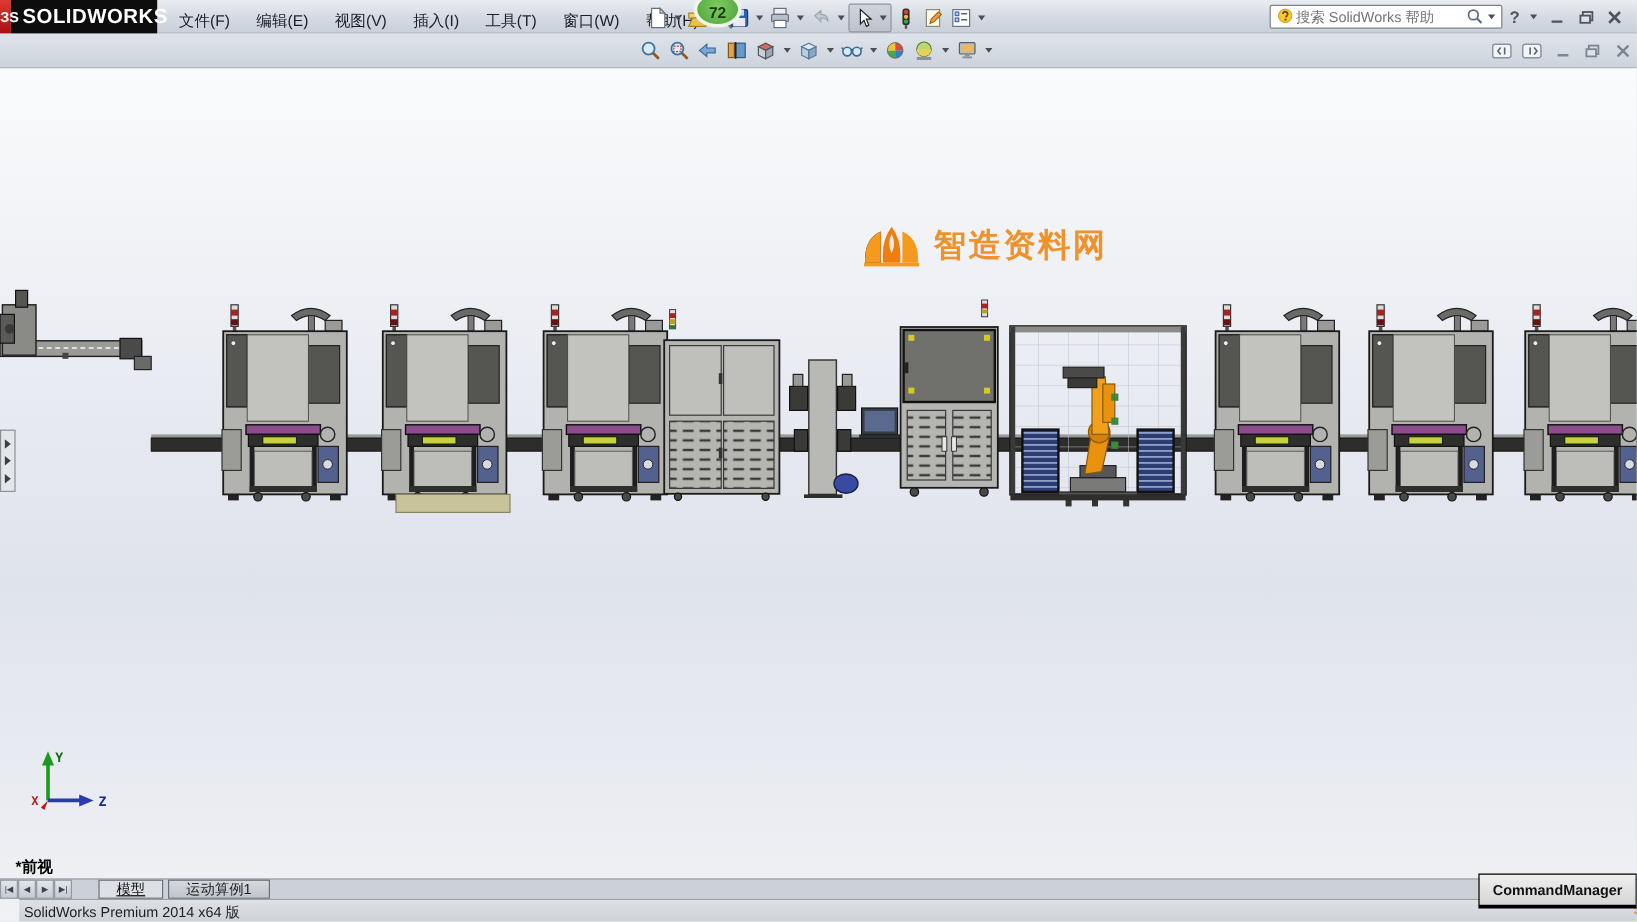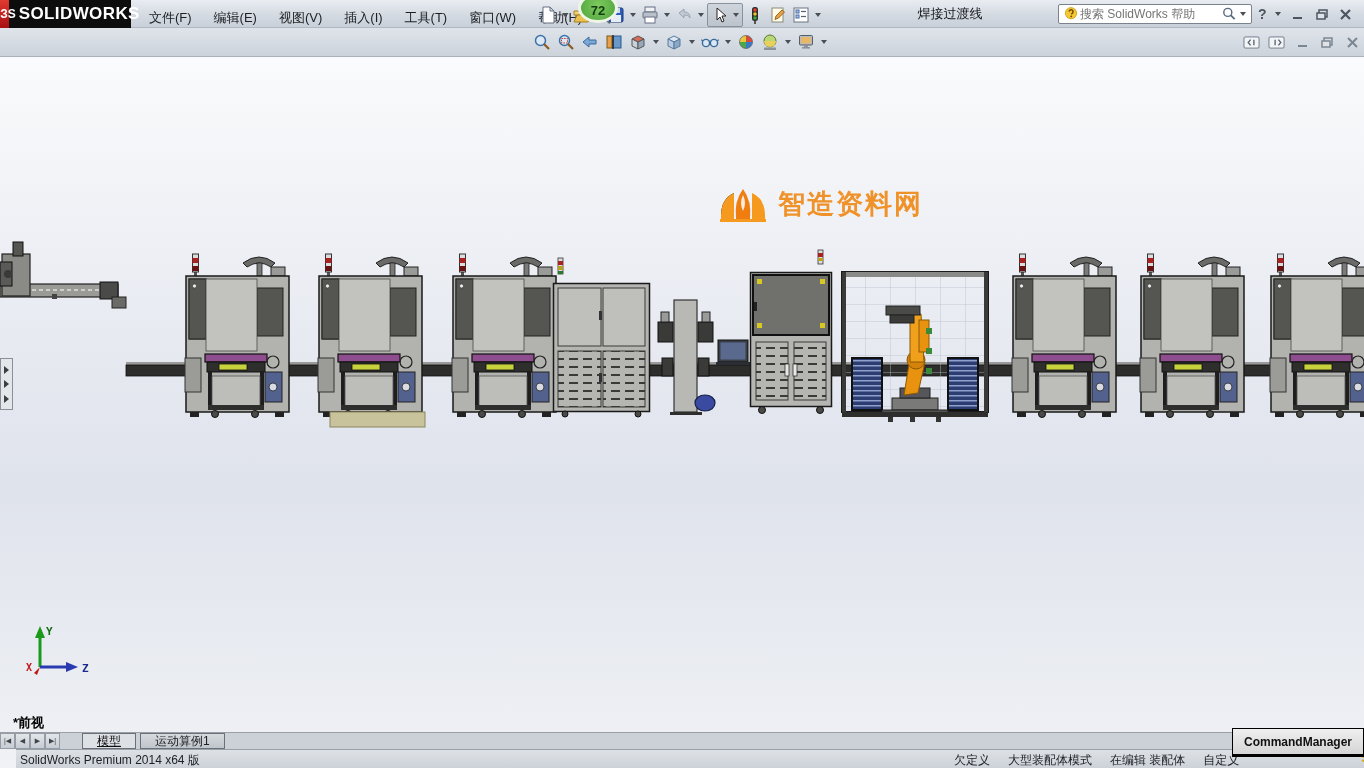--- a/index.html
+++ b/index.html
@@ -176,21 +176,20 @@
             <rect x="5" y="5" width="3" height="3" fill="#a8c8ec" stroke="#4a6aa8"></rect>
             <line x1="10" y1="6.5" x2="15" y2="6.5" stroke="#56606e" stroke-width="1.2"></line>
             <rect x="5" y="10" width="3" height="3" fill="#a8c8ec" stroke="#4a6aa8"></rect>
             <line x1="10" y1="11.5" x2="15" y2="11.5" stroke="#56606e" stroke-width="1.2"></line>
           </svg>
       </span>
         <span class="caret"></span>
     </div>
     <div class="badge72">72</div>
 
-    <div class="doc-title">焊接过渡线</div>
 
     <div class="searchbox">
       <span class="tb-icon" style="width:18px;height:18px">
         <svg width="16" height="16" viewBox="0 0 20 20">
             <circle cx="10" cy="9" r="7" fill="#f5c832" stroke="#c89a10"></circle>
             <path d="M7.6 7 a2.5 2.5 0 1 1 4.4 1.8 l-1.6 1.4" stroke="#6a4600" fill="none" stroke-width="1.8"></path>
             <circle cx="10.3" cy="13" r="1.1" fill="#6a4600"></circle>
           </svg>
       </span>
       <input type="text" placeholder="搜索 SolidWorks 帮助" style="">
@@ -530,26 +529,20 @@
       <span class="tab-nav-btn">◀</span>
       <span class="tab-nav-btn">▶</span>
       <span class="tab-nav-btn">▶|</span>
     </div>
     <span class="tab active">模型</span>
     <span class="tab inactive">运动算例1</span>
   </div>
 
   <div class="statusbar">
     <span class="status-left">SolidWorks Premium 2014 x64 版</span>
-    <span class="status-states">
-      <span>欠定义</span>
-      <span>大型装配体模式</span>
-      <span>在编辑 装配体</span>
-      <span>自定义</span>
-    </span>
     <span class="status-chevron">
       <svg width="14" height="10" viewBox="0 0 14 10">
           <path d="M2 1 L7 4 L12 1 M2 5 L7 8 L12 5" fill="none" stroke="#d8a818" stroke-width="2"></path>
         </svg>
     </span>
   </div>
 
   <div class="cm-tooltip">CommandManager</div>
 
 </div>

